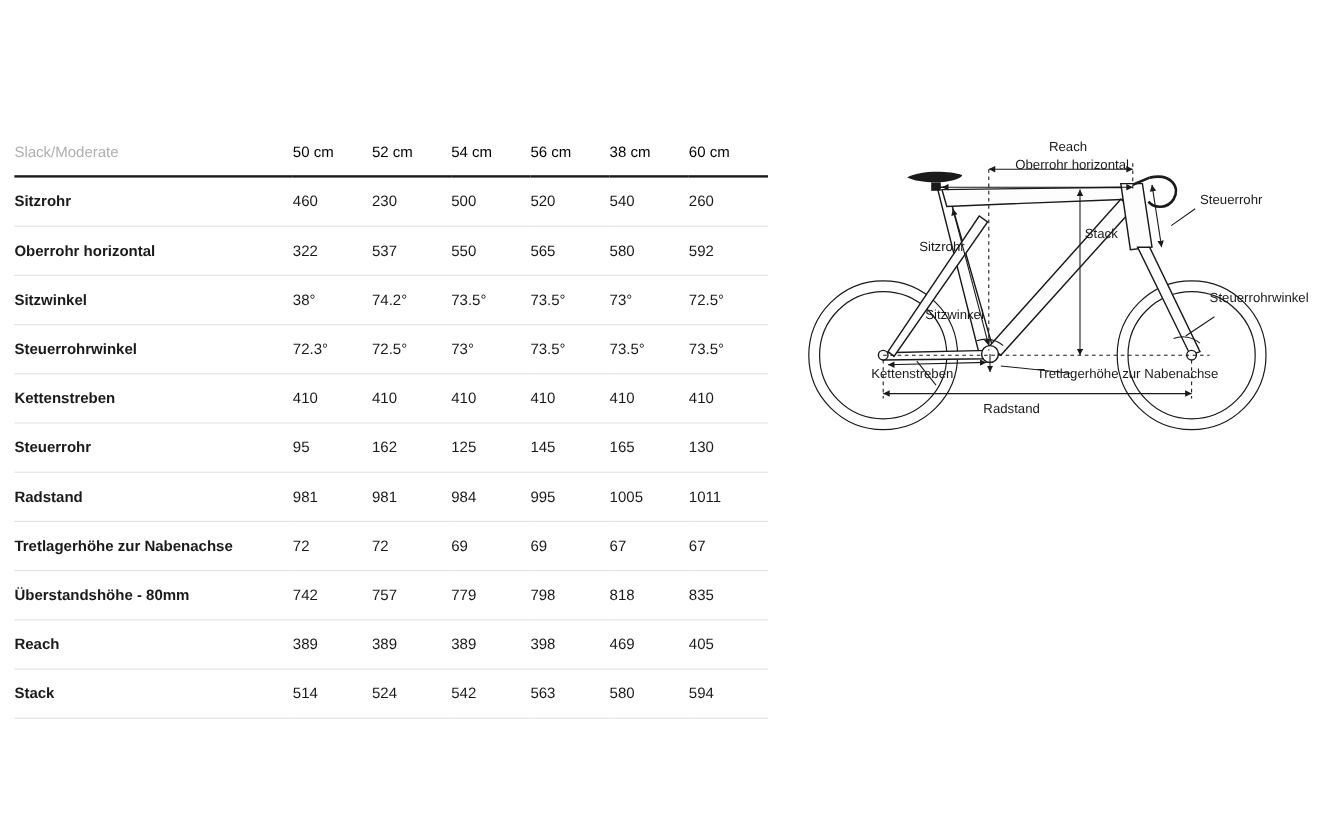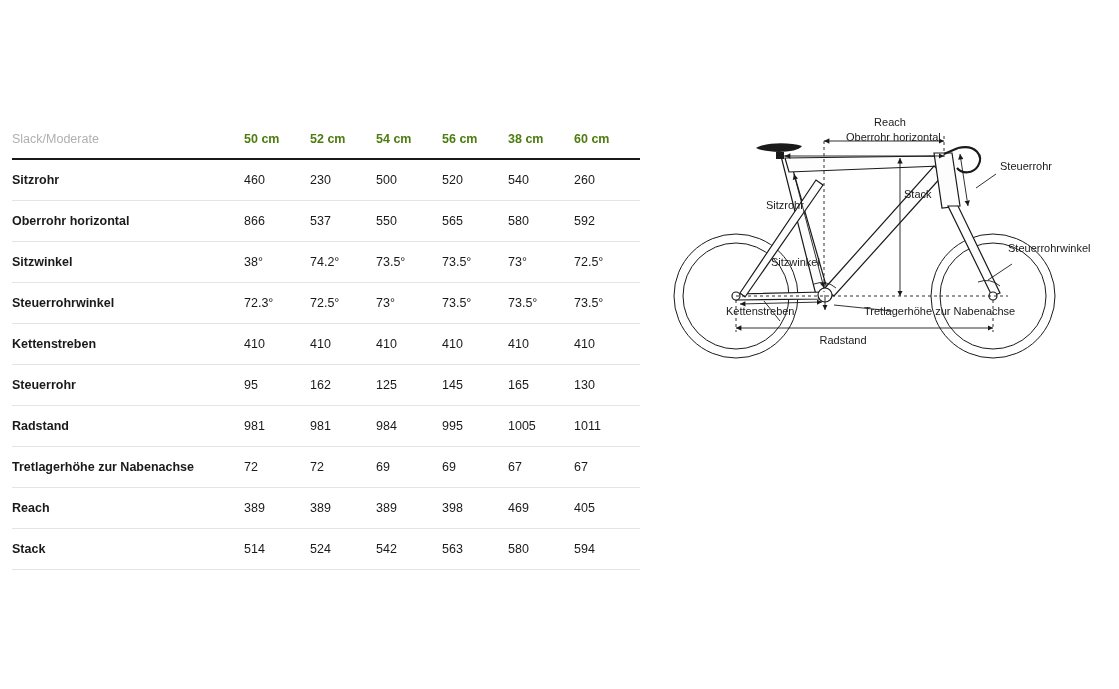--- a/index.html
+++ b/index.html
@@ -18,43 +18,43 @@
   .page {
     position: relative;
     width: 1119px;
     height: 689px;
   }
 
   
   .geo-table-wrap {
     position: absolute;
     left: 12px;
-    top: 120px;
+    top: 108px;
     width: 628px;
   }
   table.geo {
     border-collapse: collapse;
     width: 628px;
     table-layout: fixed;
   }
   table.geo th, table.geo td {
     text-align: left;
     font-size: 12.5px;
     padding: 0;
     vertical-align: middle;
   }
   table.geo thead th {
     font-weight: normal;
     color: #b0b0b0;
     height: 38px;
     border-bottom: 2px solid #1a1a1a;
   }
   table.geo thead th.size-col {
-    color: #4d7c0f;
-    font-weight: bold;
+    color: #000000;
+    font-weight: normal;
   }
   table.geo tbody td {
     height: 40px;
     border-bottom: 1px solid #e4e4e4;
     color: #1a1a1a;
   }
   table.geo tbody tr:last-child td {
     border-bottom: 1px solid #e4e4e4;
   }
   td.label, th.label {
@@ -105,21 +105,21 @@
           <td class="label">Sitzrohr</td>
           <td class="v-col">460</td>
           <td class="v-col">230</td>
           <td class="v-col">500</td>
           <td class="v-col">520</td>
           <td class="v-col">540</td>
           <td class="v-col">260</td>
         </tr>
         <tr>
           <td class="label">Oberrohr horizontal</td>
-          <td class="v-col">866</td>
+          <td class="v-col">322</td>
           <td class="v-col">537</td>
           <td class="v-col">550</td>
           <td class="v-col">565</td>
           <td class="v-col">580</td>
           <td class="v-col">592</td>
         </tr>
         <tr>
           <td class="label">Sitzwinkel</td>
           <td class="v-col">38°</td>
           <td class="v-col">74.2°</td>
@@ -165,20 +165,29 @@
           <td class="v-col">1011</td>
         </tr>
         <tr>
           <td class="label">Tretlagerhöhe zur Nabenachse</td>
           <td class="v-col">72</td>
           <td class="v-col">72</td>
           <td class="v-col">69</td>
           <td class="v-col">69</td>
           <td class="v-col">67</td>
           <td class="v-col">67</td>
+        </tr>
+        <tr>
+          <td class="label">Überstandshöhe - 80mm</td>
+          <td class="v-col">742</td>
+          <td class="v-col">757</td>
+          <td class="v-col">779</td>
+          <td class="v-col">798</td>
+          <td class="v-col">818</td>
+          <td class="v-col">835</td>
         </tr>
         <tr>
           <td class="label">Reach</td>
           <td class="v-col">389</td>
           <td class="v-col">389</td>
           <td class="v-col">389</td>
           <td class="v-col">398</td>
           <td class="v-col">469</td>
           <td class="v-col">405</td>
         </tr>

